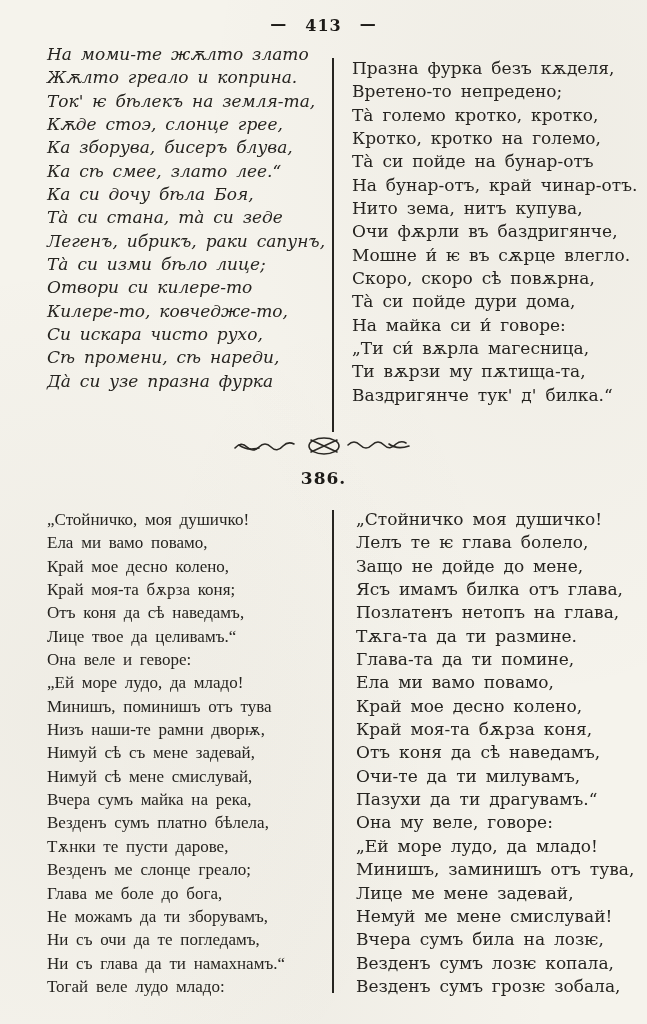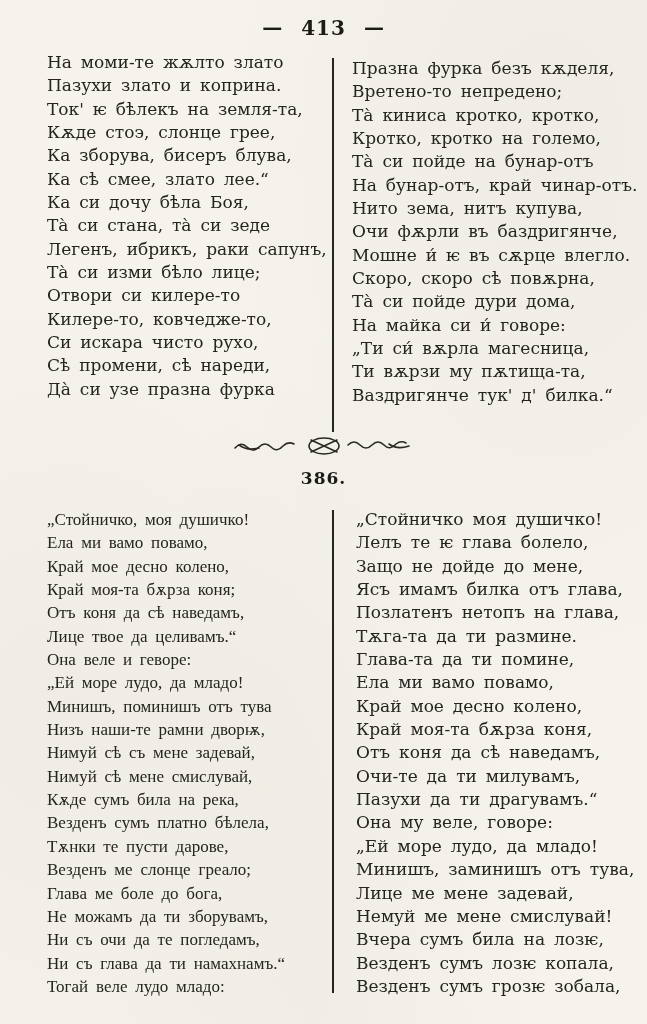--- a/index.html
+++ b/index.html
@@ -11,31 +11,31 @@
       radial-gradient(ellipse at 85% 15%, rgba(120,110,90,0.05), transparent 45%),
       radial-gradient(ellipse at 10% 70%, rgba(120,110,90,0.05), transparent 45%),
       radial-gradient(ellipse at 50% 100%, rgba(120,110,90,0.04), transparent 50%),
       #f5f3ec;
     overflow:hidden;
     font-family:"DejaVu Serif","Liberation Serif",serif;
     color:#262420;
   }
   .header{
     position:absolute;top:16px;left:0;width:100%;
-    text-align:center;font-size:20px;font-weight:bold;
+    text-align:center;font-size:16px;font-weight:bold;
     letter-spacing:1px;color:#1d1b18;
   }
   .header .dash{display:inline-block;margin:0 18px;transform:translateY(-1px);}
   .col{
     position:absolute;width:285px;
     font-size:17px;line-height:23.35px;
     word-spacing:3.5px;
     white-space:nowrap;
   }
-  .p1-left{left:47px;top:51px;}
+  .p1-left{left:47px;top:43px;font-style:italic;}
   .p1-right{left:352px;top:57px;}
   .p2-left{left:47px;top:508px;font-family:Liberation Serif, serif;}
   .p2-right{left:356px;top:508px;}
   .vrule{
     position:absolute;left:332px;width:2px;
     background:#262420;
   }
   .vrule.r1{top:58px;height:374px;}
   .vrule.r2{top:510px;height:483px;}
   .ornament{
@@ -53,40 +53,40 @@
 <body>
 
 <div class="page">
 
   <div class="header">
     <span class="dash">—</span><span>413</span><span class="dash">—</span>
   </div>
 
   <div class="col p1-left">
       <div class="verse-line">На моми-те жѫлто злато</div>
-      <div class="verse-line">Пазухи злато и коприна.</div>
+      <div class="verse-line">Жѫлто греало и коприна.</div>
       <div class="verse-line">Ток' ѥ бѣлекъ на земля-та,</div>
       <div class="verse-line">Кѫде стоэ, слонце грее,</div>
       <div class="verse-line">Ка зборува, бисеръ блува,</div>
       <div class="verse-line">Ка сѣ смее, злато лее.“</div>
       <div class="verse-line">Ка си дочу бѣла Боя,</div>
       <div class="verse-line">Та̀ си стана, та̀ си зеде</div>
       <div class="verse-line">Легенъ, ибрикъ, раки сапунъ,</div>
       <div class="verse-line">Та̀ си изми бѣло лице;</div>
       <div class="verse-line">Отвори си килере-то</div>
       <div class="verse-line">Килере-то, ковчедже-то,</div>
       <div class="verse-line">Си искара чисто рухо,</div>
       <div class="verse-line">Сѣ промени, сѣ нареди,</div>
       <div class="verse-line">Да̀ си узе празна фурка</div>
     </div>
   <div class="vrule r1"></div>
   <div class="col p1-right">
       <div class="verse-line">Празна фурка безъ кѫделя,</div>
       <div class="verse-line">Вретено-то непредено;</div>
-      <div class="verse-line">Та̀ киниса кротко, кротко,</div>
+      <div class="verse-line">Та̀ големо кротко, кротко,</div>
       <div class="verse-line">Кротко, кротко на големо,</div>
       <div class="verse-line">Та̀ си пойде на бунар-отъ</div>
       <div class="verse-line">На бунар-отъ, край чинар-отъ.</div>
       <div class="verse-line">Нито зема, нитъ купува,</div>
       <div class="verse-line">Очи фѫрли въ баздригянче,</div>
       <div class="verse-line">Мошне и́ ѥ въ сѫрце влегло.</div>
       <div class="verse-line">Скоро, скоро сѣ повѫрна,</div>
       <div class="verse-line">Та̀ си пойде дури дома,</div>
       <div class="verse-line">На майка си и́ говоре:</div>
       <div class="verse-line">„Ти си́ вѫрла магесница,</div>
@@ -113,21 +113,21 @@
       <div class="verse-line">Край мое десно колено,</div>
       <div class="verse-line">Край моя-та бѫрза коня;</div>
       <div class="verse-line">Отъ коня да сѣ наведамъ,</div>
       <div class="verse-line">Лице твое да целивамъ.“</div>
       <div class="verse-line">Она веле и геворе:</div>
       <div class="verse-line">„Ей море лудо, да младо!</div>
       <div class="verse-line">Минишъ, поминишъ отъ тува</div>
       <div class="verse-line">Низъ наши-те рамни дворѭ,</div>
       <div class="verse-line">Нимуй сѣ съ мене задевай,</div>
       <div class="verse-line">Нимуй сѣ мене смислувай,</div>
-      <div class="verse-line">Кѫде сумъ била на река,</div>
+      <div class="verse-line">Вчера сумъ майка на река,</div>
       <div class="verse-line">Везденъ сумъ платно бѣлела,</div>
       <div class="verse-line">Тѫнки те пусти дарове,</div>
       <div class="verse-line">Везденъ ме слонце греало;</div>
       <div class="verse-line">Глава ме боле до бога,</div>
       <div class="verse-line">Не можамъ да ти зборувамъ,</div>
       <div class="verse-line">Ни съ очи да те погледамъ,</div>
       <div class="verse-line">Ни съ глава да ти намахнамъ.“</div>
       <div class="verse-line">Тогай веле лудо младо:</div>
     </div>
   <div class="vrule r2"></div>

